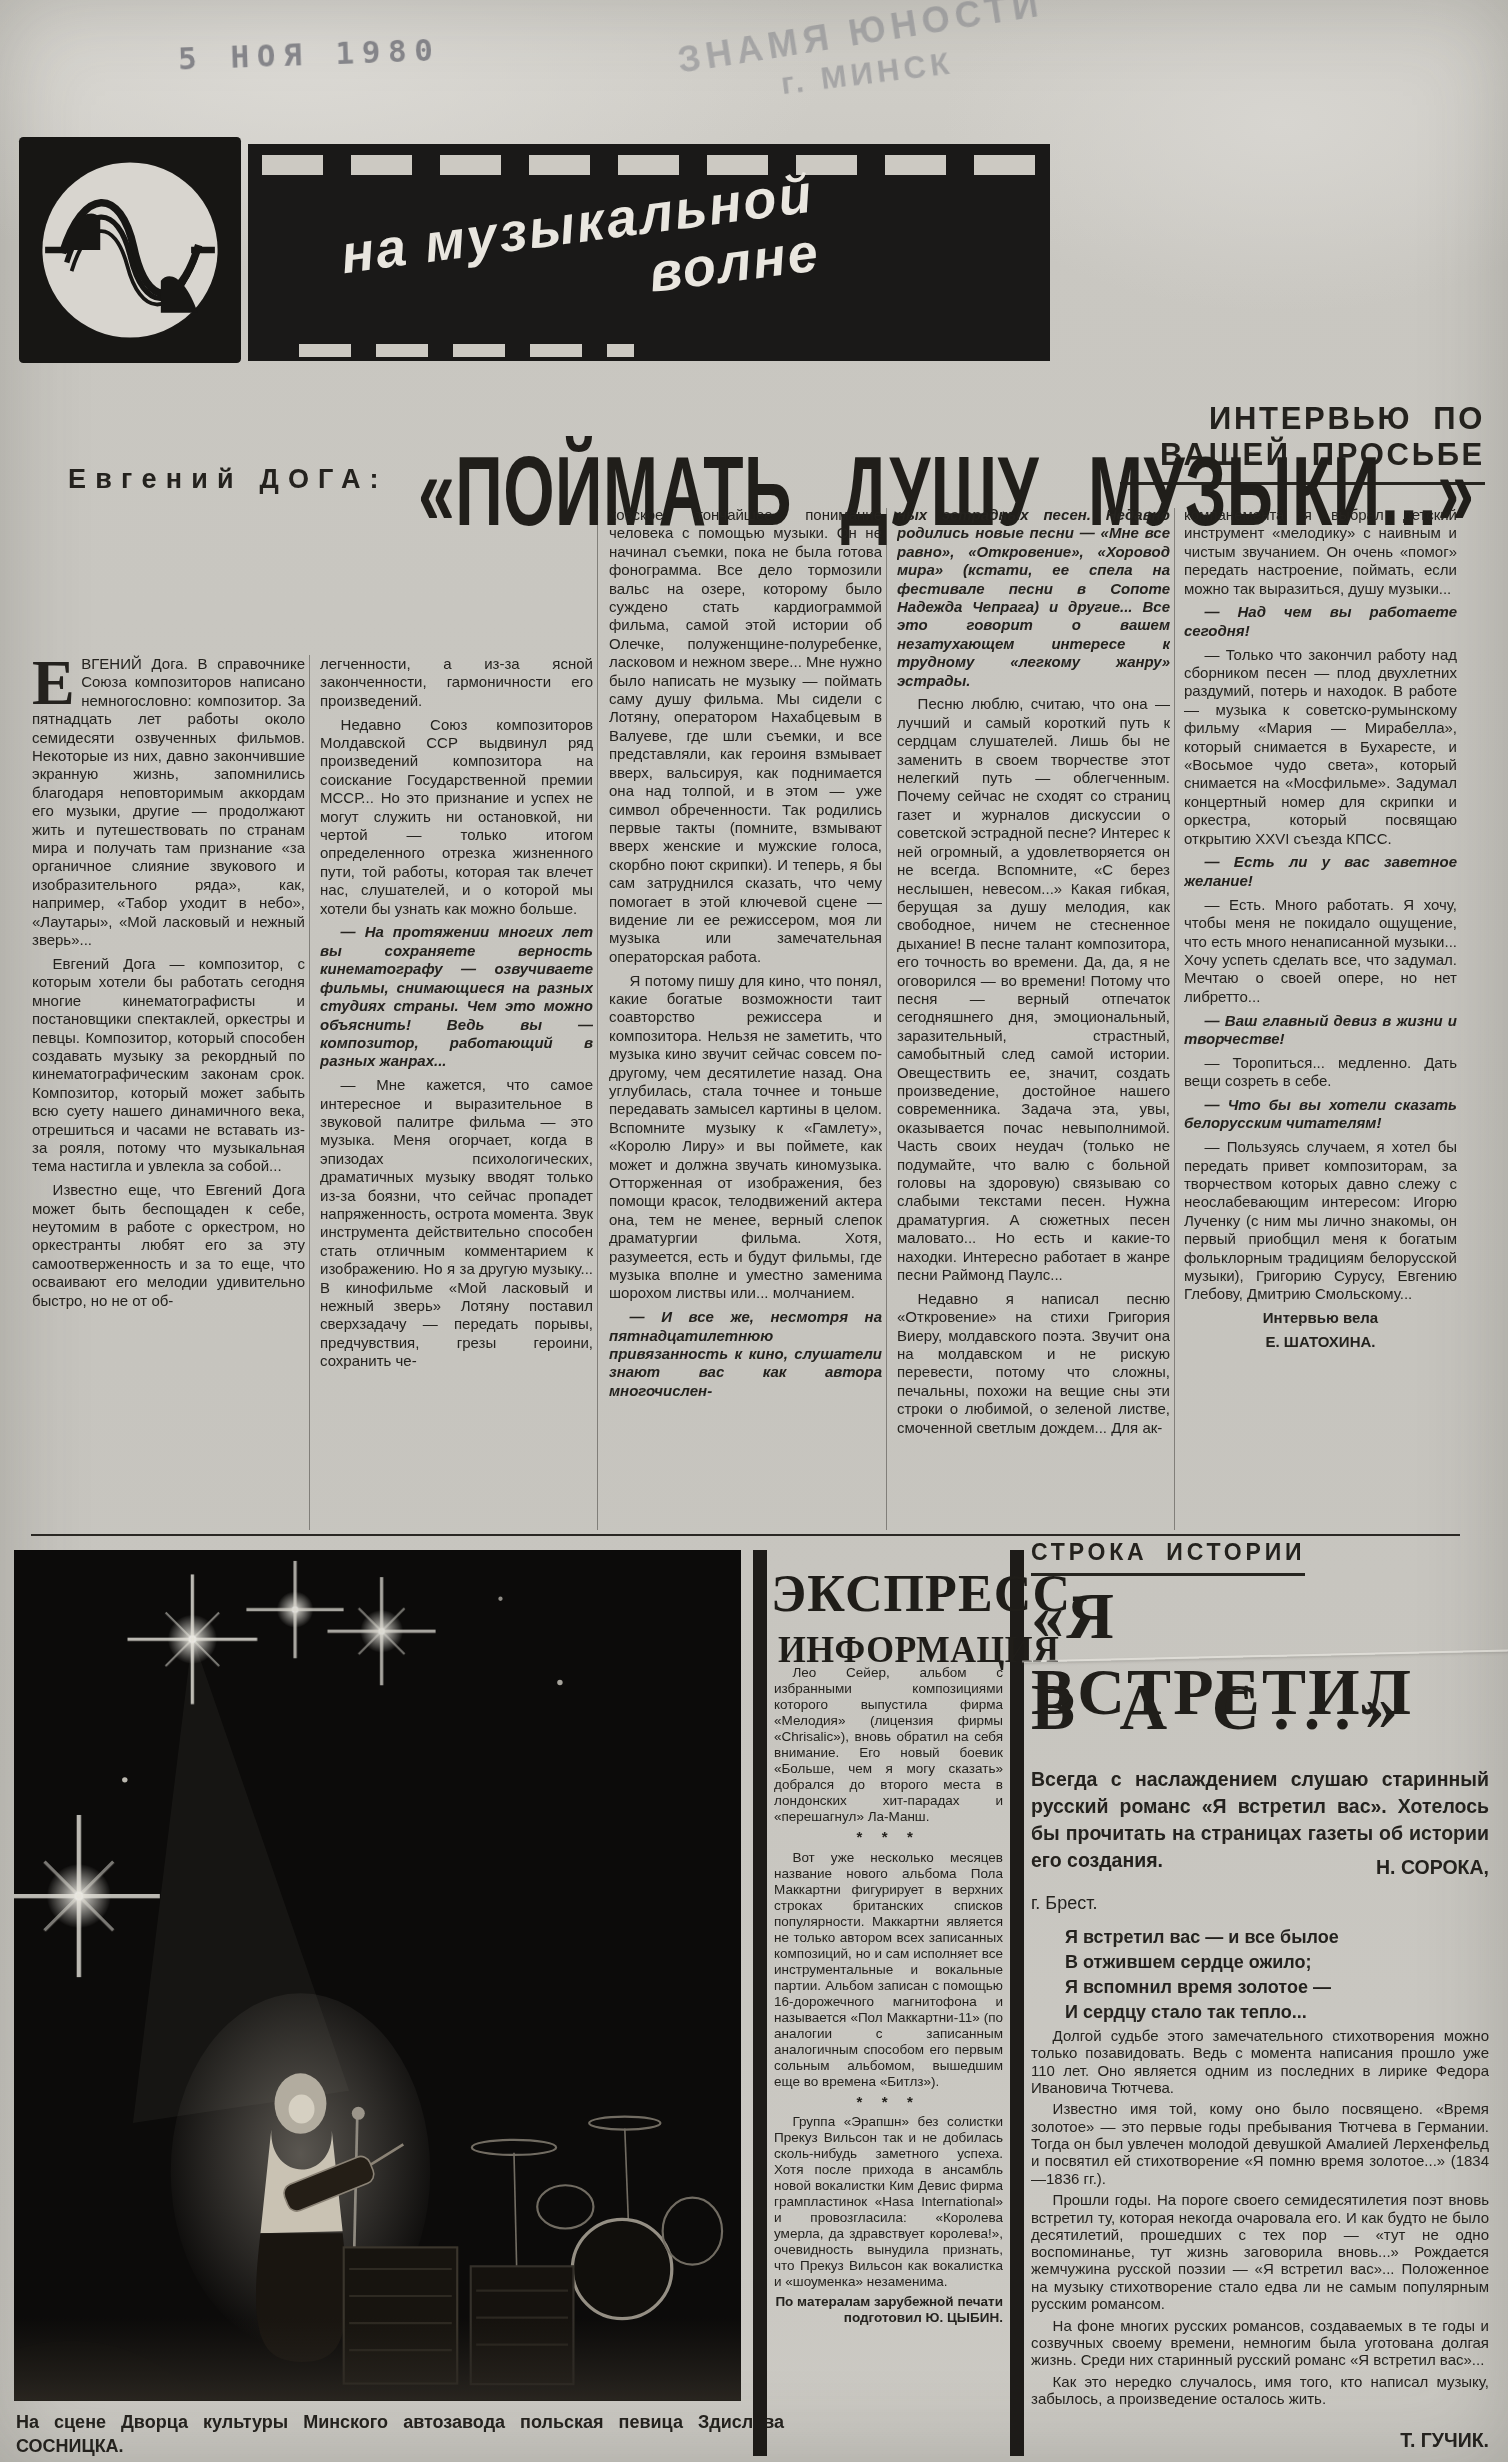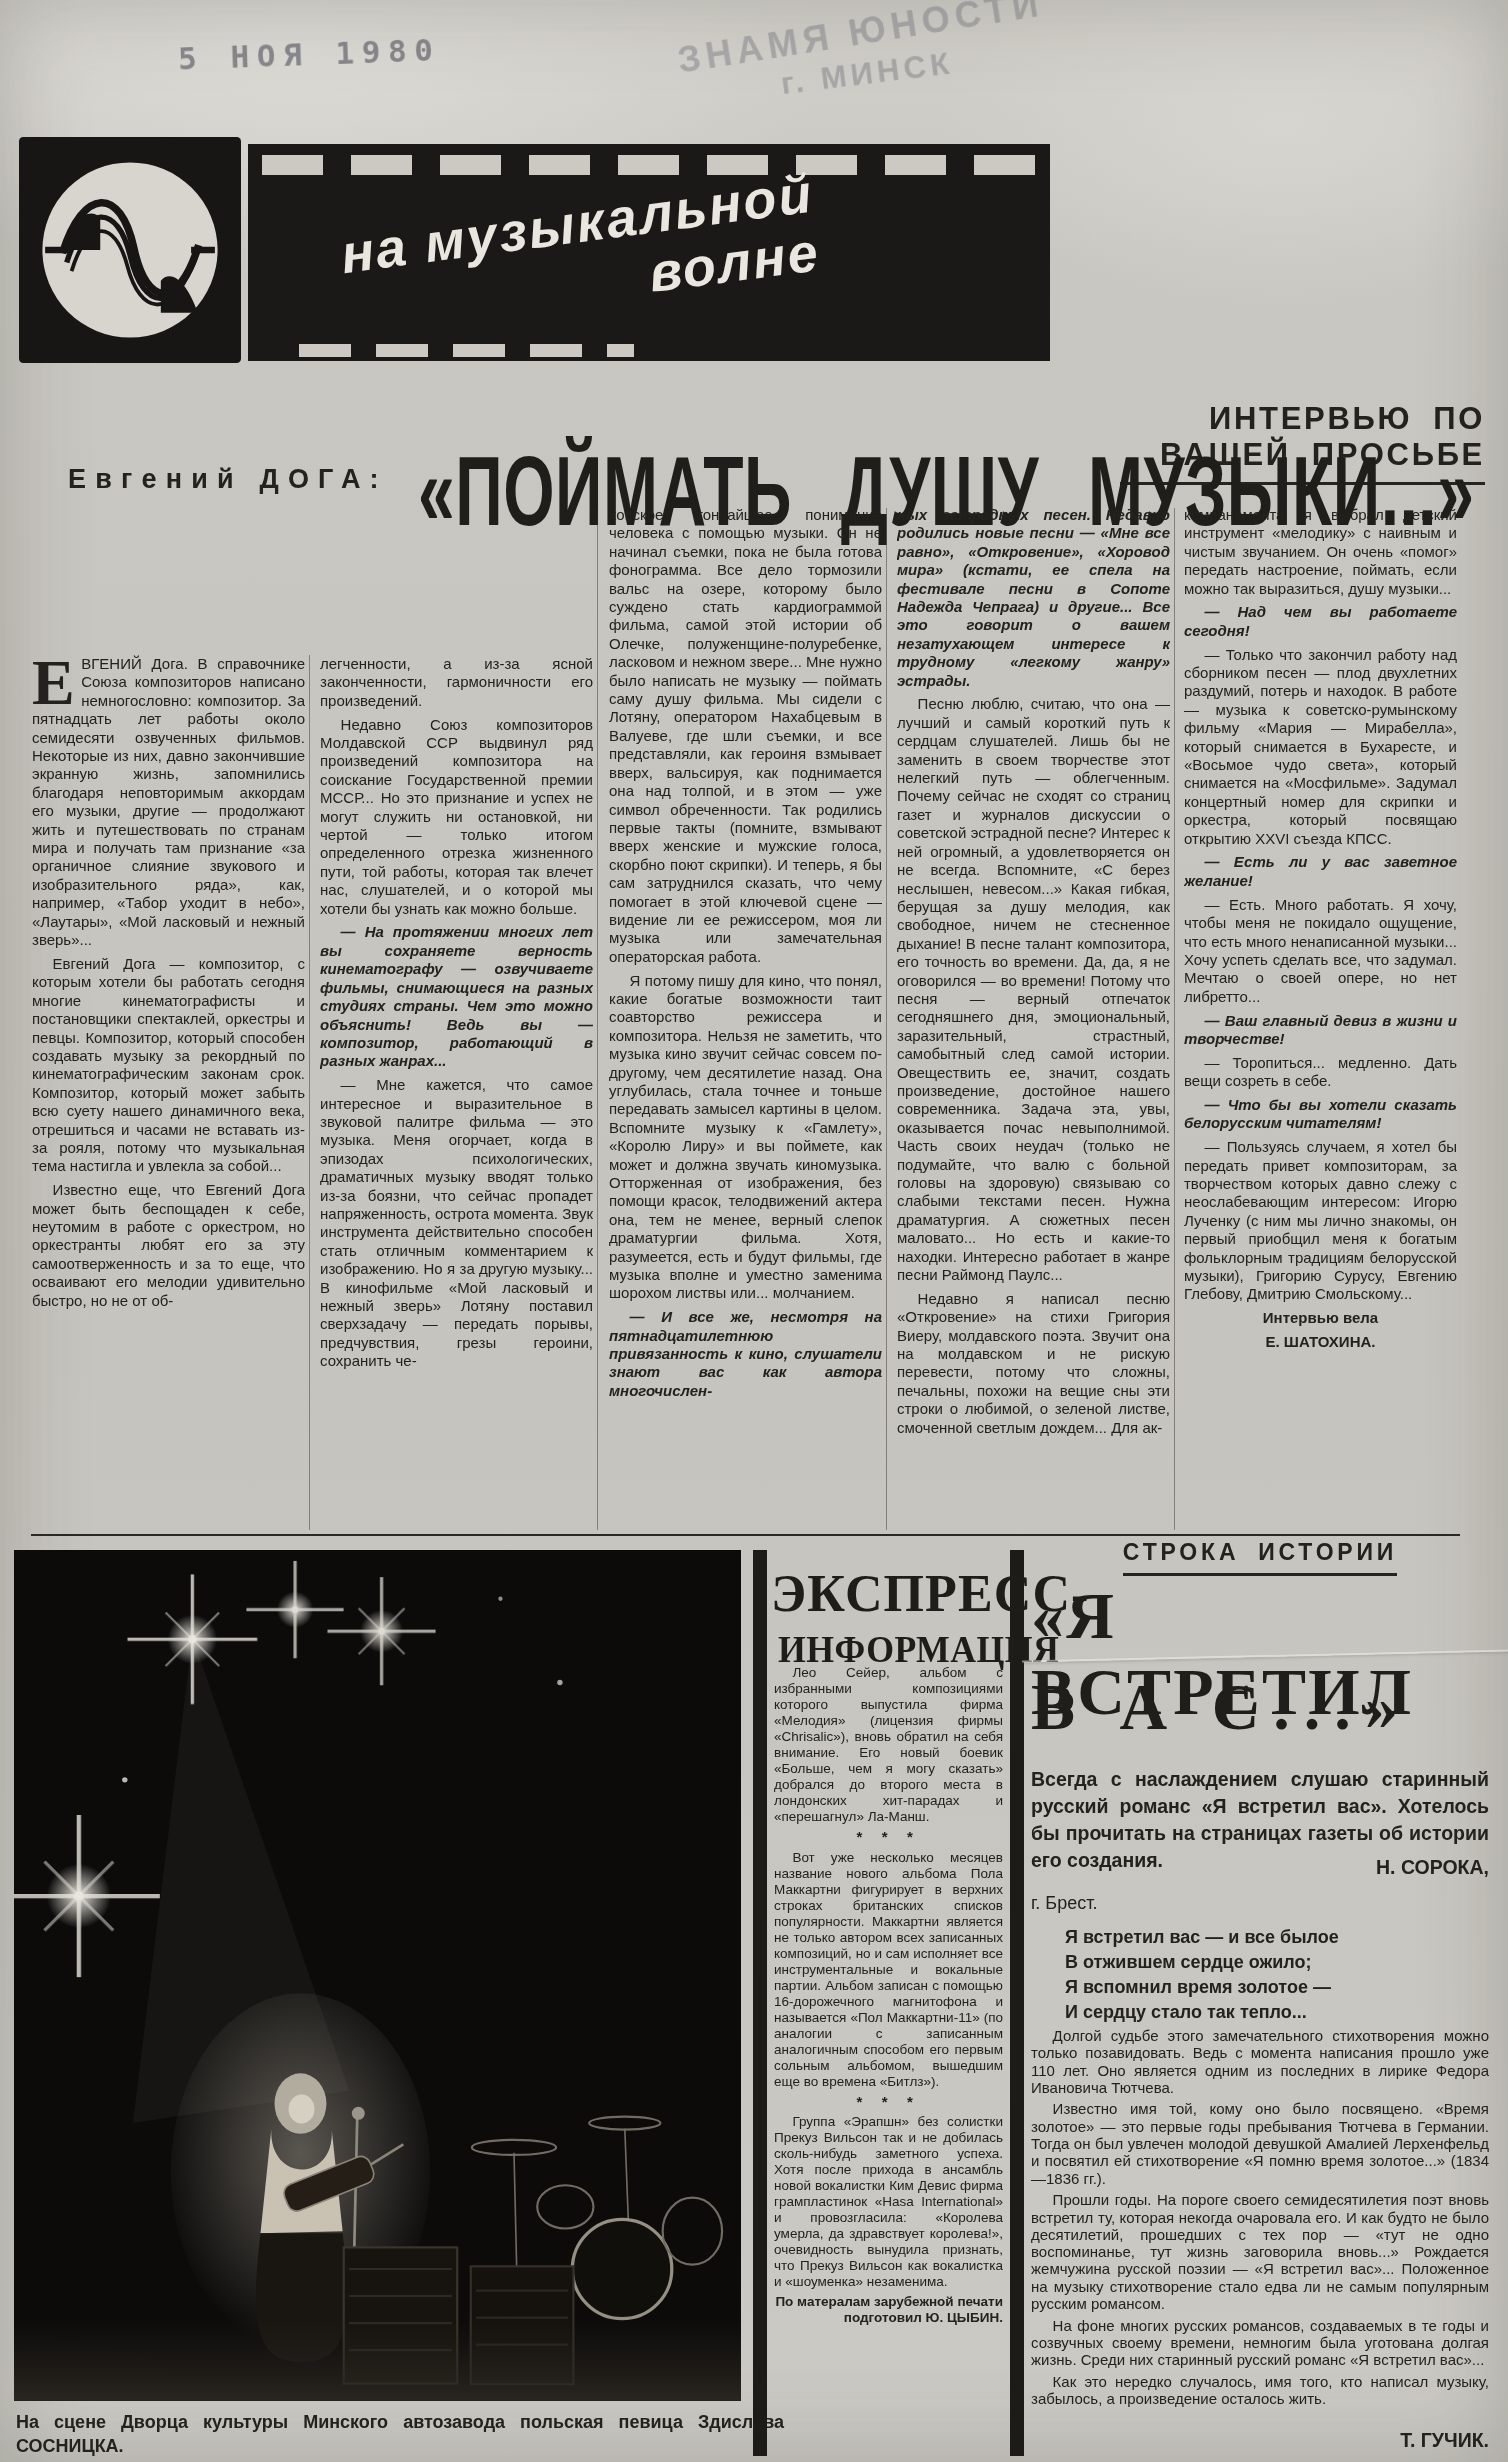--- a/index.html
+++ b/index.html
@@ -72,21 +72,21 @@
   .xtitle{position:absolute;left:771px;top:1564px;width:236px;text-align:center;
     font-family:"Liberation Serif",serif;font-weight:bold;color:#1f1d19;}
   .xtitle .t1{font-size:52px;letter-spacing:1.1px;}
   .xtitle .t2{font-size:38px;letter-spacing:0.5px;transform:scaleX(.94);transform-origin:center;margin-top:4.3px;}
   .xbody{position:absolute;left:774px;top:1665px;width:229px;font-size:13.5px;line-height:16px;
     text-align:justify;overflow:hidden;height:784px;}
   .xbody p{margin:0 0 4.3px;text-indent:18.4px;}
   .xsep{text-align:center;font-weight:bold;font-size:15px;letter-spacing:7.6px;margin:3.2px 0 5.4px;text-indent:0 !important;}
   .xcredit{font-weight:bold;text-align:right;text-indent:0 !important;margin-top:7.6px;}
   
-  .skicker{position:absolute;left:1031px;top:1539px;width:458px;text-align:center;}
+  .skicker{position:absolute;left:1031px;top:1539px;width:458px;text-align:left;}
   .skicker span{display:inline-block;font-size:23px;font-weight:bold;letter-spacing:3.8px;word-spacing:8.7px;
     padding-bottom:6.5px;border-bottom:3.2px solid #26241f;}
   .shead1{position:absolute;left:1031px;top:1578px;font-family:"Liberation Serif",serif;font-weight:bold;
     font-size:66px;letter-spacing:2.2px;word-spacing:15px;color:#201e1a;}
   .shead2{position:absolute;left:1031px;top:1669px;font-family:"Liberation Serif",serif;font-weight:bold;
     font-size:66px;letter-spacing:14px;color:#201e1a;}
   .slead{position:absolute;left:1031px;top:1766px;width:458px;font-size:19.5px;font-weight:bold;
     line-height:27px;text-align:justify;}
   .ssig{position:absolute;left:1031px;top:1856px;width:458px;text-align:right;font-size:19.5px;font-weight:bold;}
   .splace{position:absolute;left:1031px;top:1893px;font-size:18px;}

